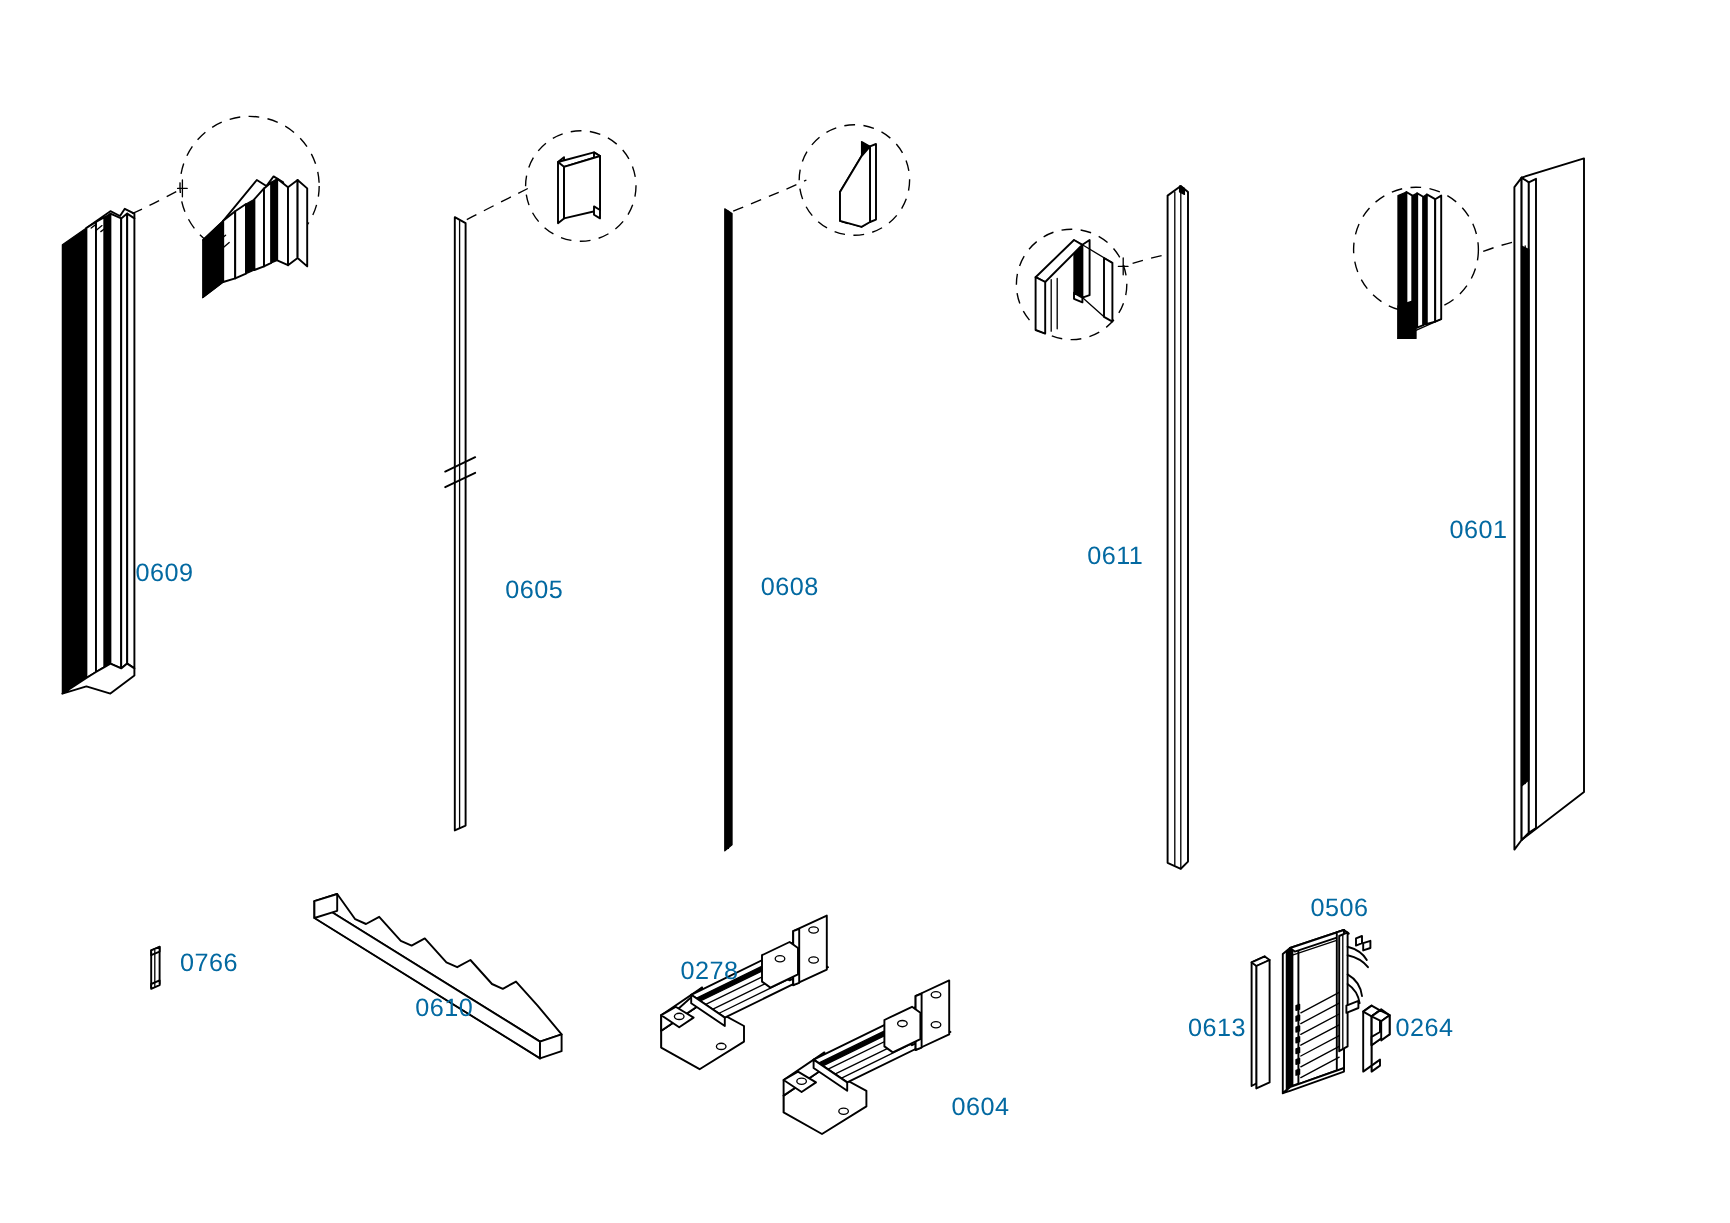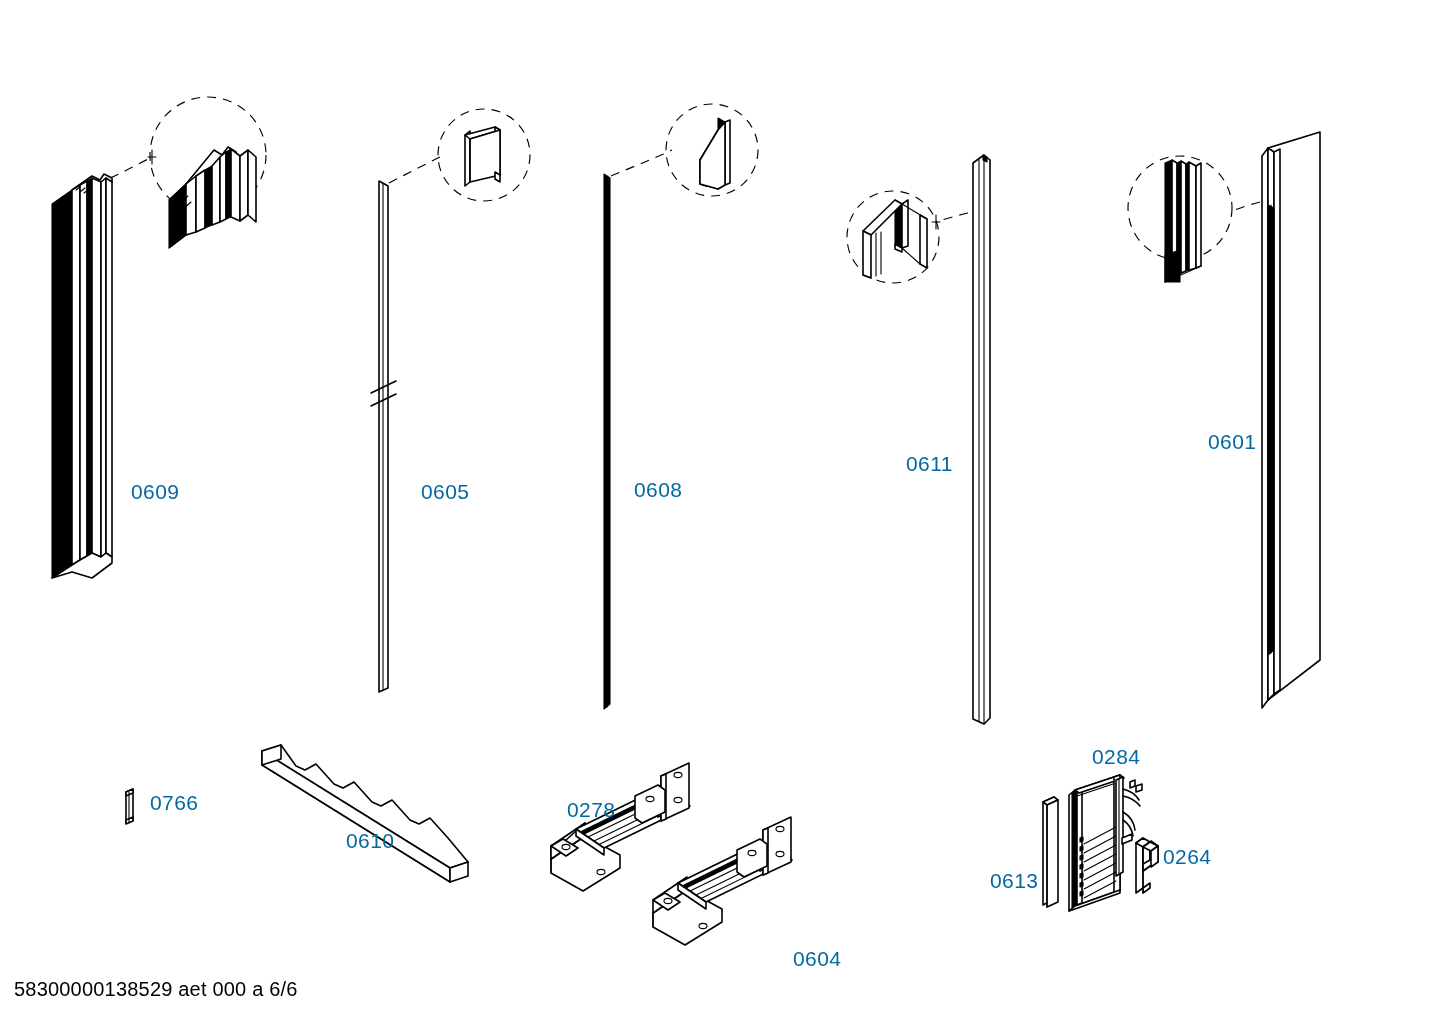--- a/index.html
+++ b/index.html
@@ -311,28 +311,27 @@
       <path class="fw" d="M 1136,843 L 1143,838 L 1150,842 L 1143,847 Z"></path>
       <path class="fw" d="M 1143,847 L 1150,842 L 1150,866 L 1143,871 Z"></path>
       <path class="fw" d="M 1143,871 L 1150,866 L 1158,862 L 1158,846 L 1151,841 L 1150,842 L 1150,860 L 1143,864 Z"></path>
       <path class="fw" d="M 1143,847 L 1150,842 L 1158,846 L 1151,851 Z"></path>
       <path class="fw" d="M 1151,851 L 1158,846 L 1158,862 L 1151,867 Z"></path>
       <path class="fw" d="M 1143,888 L 1150,883 L 1150,888 L 1143,893 Z"></path>
       <path class="lnT" d="M 1143,847 L 1143,893"></path>
     </g>
   </svg>
 
-  <div class="lbl" style="left:113px; top:480px;padding-left:18px;">0609</div>
+  <div class="lbl" style="left:113px; top:466px;">0609</div>
   <div class="lbl" style="left:397px; top:480px;margin-left:24px;">0605</div>
   <div class="lbl" style="left:634px; top:478px;">0608</div>
   <div class="lbl" style="left:906px; top:452px;text-align:center;">0611</div>
   <div class="lbl" style="left:1208px; top:430px;">0601</div>
   <div class="lbl" style="left:150px; top:791px;">0766</div>
   <div class="lbl" style="left:310px; top:829px;margin-left:36px;">0610</div>
   <div class="lbl" style="left:567px; top:798px;">0278</div>
-  <div class="lbl" style="left:793px; top:911px;margin-top:36px;">0604</div>
-  <div class="lbl" style="left:1092px; top:745px;">0284</div>
-  <div class="lbl" style="left:990px; top:869px;">0613</div>
+  <div class="lbl" style="left:793px; top:911px;">0604</div>
+  <div class="lbl" style="left:1092px; top:745px;">0506</div>
+  <div class="lbl" style="left:990px; top:845px;">0613</div>
   <div class="lbl" style="left:1163px; top:845px;">0264</div>
 
-  <div id="footer-text">58300000138529 aet 000 a 6/6</div>
 
 </div>
 
 </body></html>

